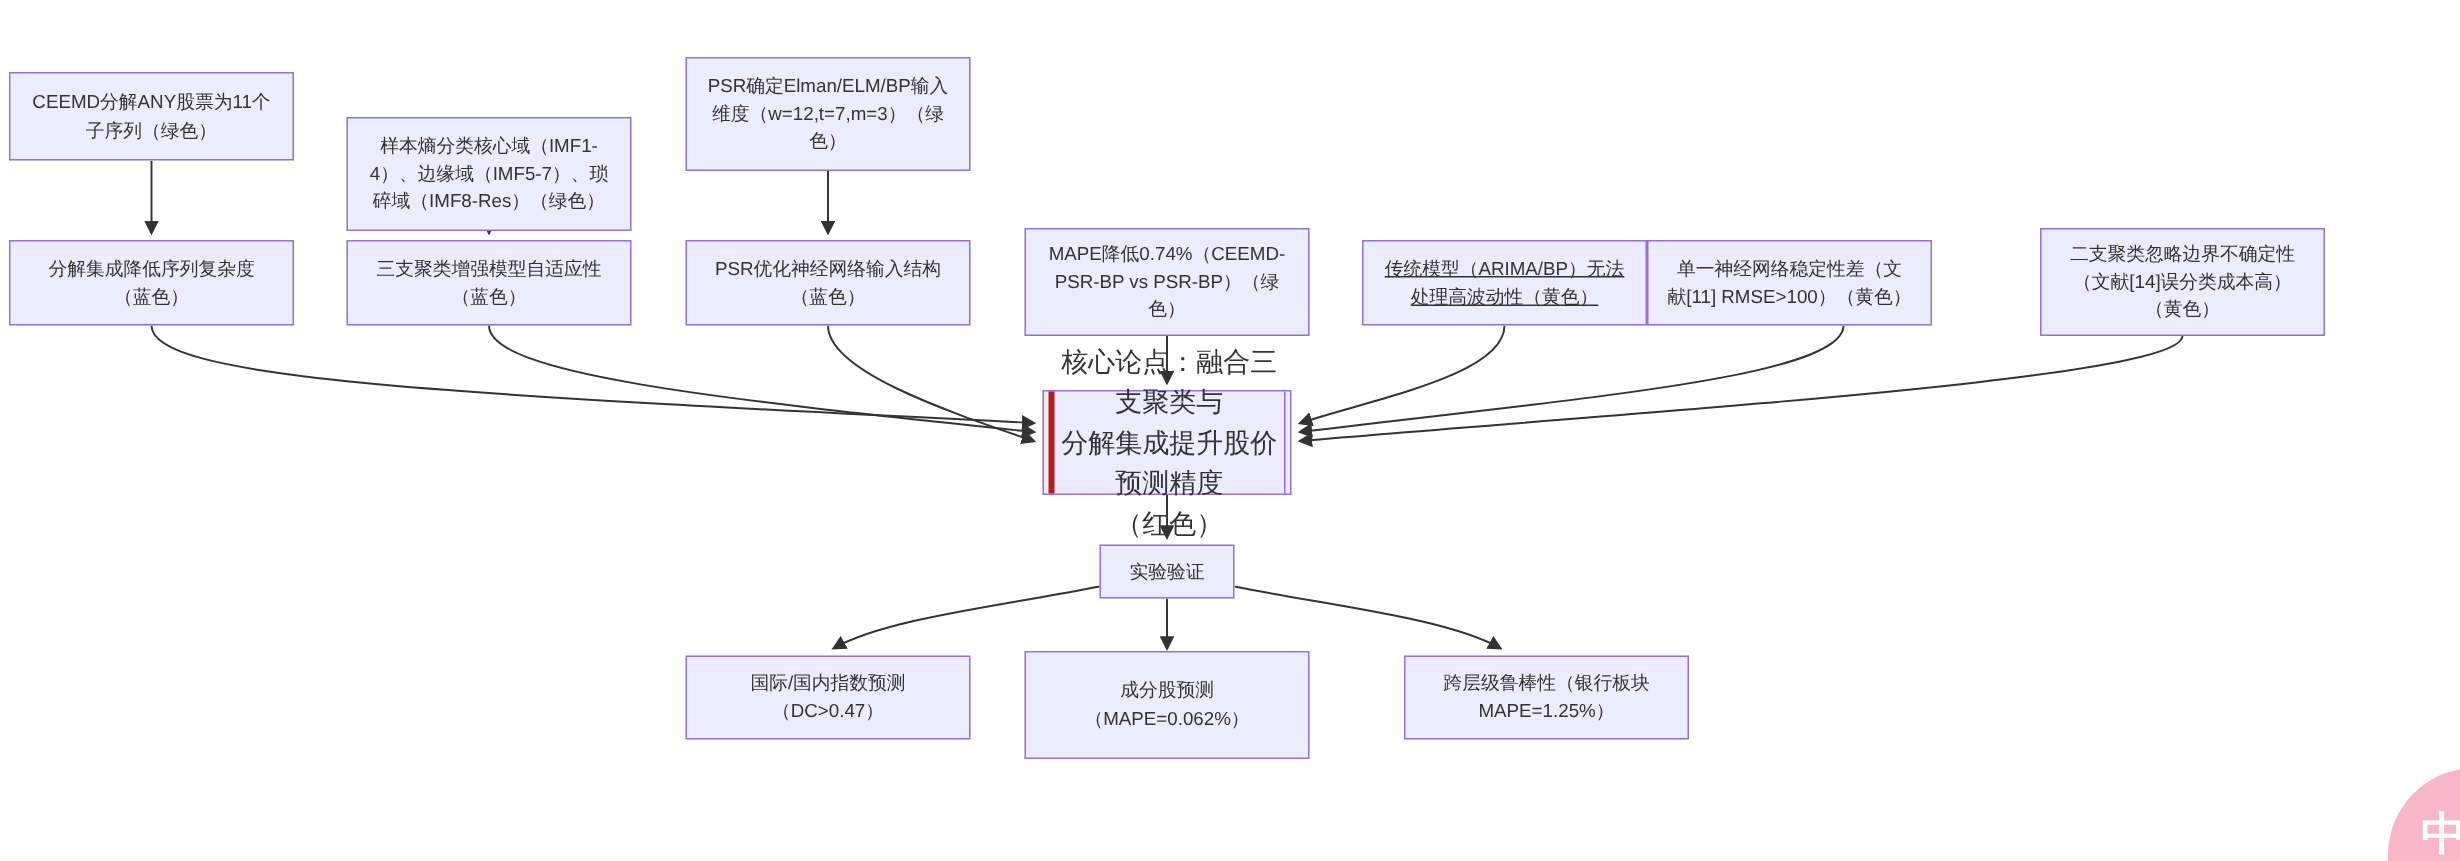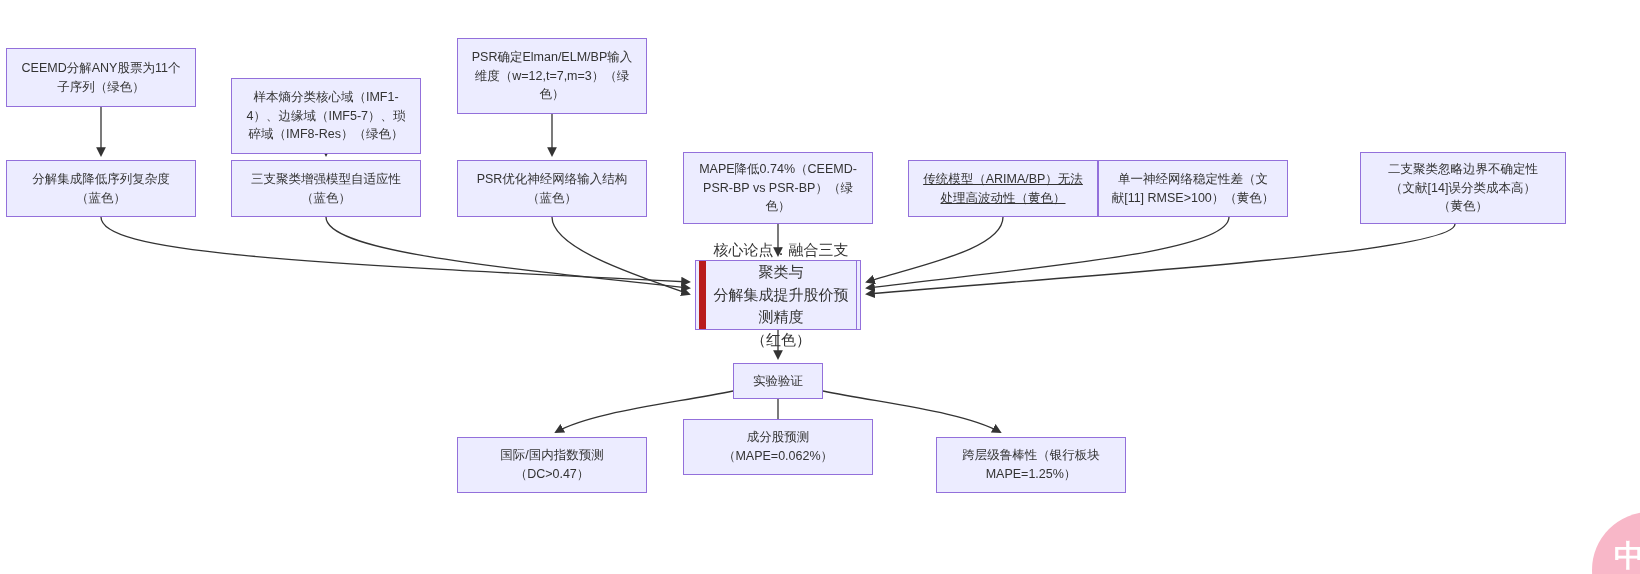--- a/index.html
+++ b/index.html
@@ -14,23 +14,23 @@
     display:flex;align-items:center;justify-content:center;
     text-align:center;font-size:12.5px;line-height:1.5;
     white-space:pre-line;padding:4px 6px;
   }
   .core{
     position:absolute;z-index:2;box-sizing:border-box;
     background:#ECECFF;border:1px solid #9370DB;
   }
   .core-inner{
     position:absolute;top:0;bottom:0;left:3px;right:3px;
-    border-left:7px solid #b91c1c;border-right:1px solid #9370DB;
+    border-left:4px solid #b91c1c;border-right:1px solid #9370DB;
     display:flex;align-items:center;justify-content:center;
-    text-align:center;font-size:15px;line-height:1.5;white-space:pre-line;
+    text-align:center;font-size:18px;line-height:1.5;white-space:pre-line;
     padding:2px 4px;
   }
   .edge{stroke:#333333;stroke-width:1.3;fill:none;}
   #translate-badge{
     position:absolute;z-index:3;left:1592px;top:512px;width:116px;height:116px;
     border-radius:50%;background:#f8b7c8;cursor:pointer;
   }
   #translate-badge .badge-label{
     position:absolute;left:22px;top:24px;color:#ffffff;font-weight:bold;
     font-size:30px;letter-spacing:1px;
@@ -96,21 +96,21 @@
 色）</span>
   </div>
   <div class="node" style="left:908px;top:160px;width:190px;height:57px;text-decoration:underline;">
     <span>传统模型（ARIMA/BP）无法
 处理高波动性（黄色）</span>
   </div>
   <div class="node" style="left:1098px;top:160px;width:190px;height:57px;">
     <span>单一神经网络稳定性差（文
 献[11] RMSE&gt;100）（黄色）</span>
   </div>
-  <div class="node" style="left:1360px;top:152px;width:206px;height:72px;">
+  <div class="node" style="left:1360px;top:152px;width:190px;height:72px;">
     <span>二支聚类忽略边界不确定性
 （文献[14]误分类成本高）
 （黄色）</span>
   </div>
 
   <div class="core" style="left:695px;top:260px;width:166px;height:70px;">
     <div class="core-inner">
       <span>核心论点：融合三支聚类与
 分解集成提升股价预测精度
 （红色）</span>
@@ -118,21 +118,21 @@
   </div>
 
   <div class="node" style="left:733px;top:363px;width:90px;height:36px;">
     <span>实验验证</span>
   </div>
 
   <div class="node" style="left:457px;top:437px;width:190px;height:56px;">
     <span>国际/国内指数预测
 （DC&gt;0.47）</span>
   </div>
-  <div class="node" style="left:683px;top:419px;width:190px;height:56px;">
+  <div class="node" style="left:683px;top:434px;width:190px;height:72px;">
     <span>成分股预测
 （MAPE=0.062%）</span>
   </div>
   <div class="node" style="left:908px;top:437px;width:190px;height:56px;margin-left:28px;">
     <span>跨层级鲁棒性（银行板块
 MAPE=1.25%）</span>
   </div>
 
   <div id="translate-badge">
     <span class="badge-label">中A</span>

